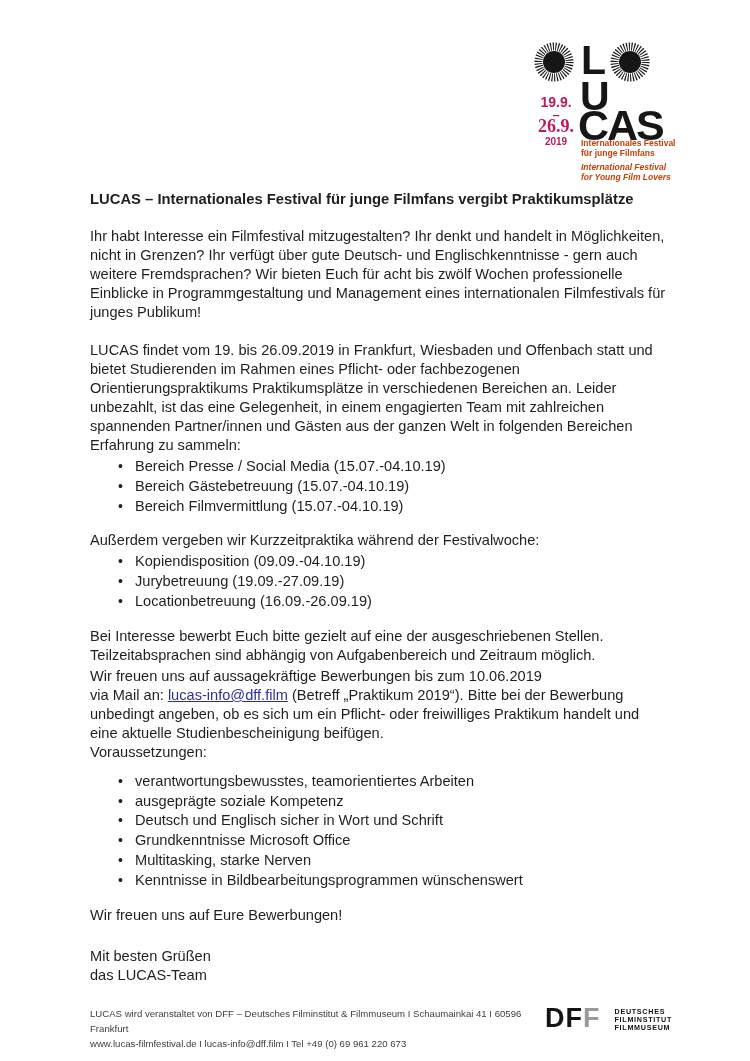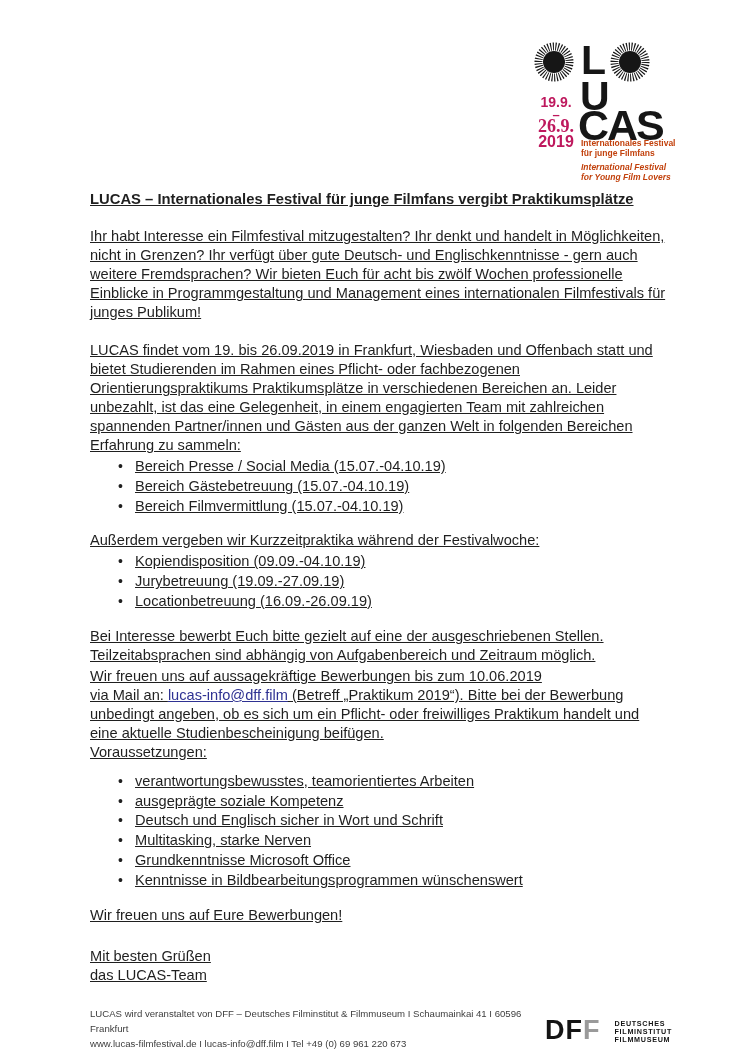--- a/index.html
+++ b/index.html
@@ -28,34 +28,33 @@
     letter-spacing: -1px;
     color: #161616;
   }
   .letter-l  { left: 48px; top: 2px; }
   .letter-u  { left: 47px; top: 38px; }
   .letter-cas{ left: 45px; top: 66px; font-size: 43px; letter-spacing: -2px; }
   .logo-dates { position: absolute; left: 4px; top: 57px; width: 38px; text-align: center; font-weight: bold; color: #be185d; }
   .logo-dates .d1 { font-size: 14px; line-height: 15px; }
   .logo-dates .dash { font-size: 13px; line-height: 9px; }
   .logo-dates .d2 { font-size: 18px; line-height: 15px; font-family: Liberation Serif, serif; }
-  .logo-dates .year { font-size: 16px; line-height: 14px; margin-top: 1px; }
+  .logo-dates .year { font-size: 10px; line-height: 14px; margin-top: 1px; }
   .logo-sub { position: absolute; left: 48px; top: 100px; color: #c2410c; }
   .logo-sub .de { font-weight: bold; font-size: 8.5px; line-height: 10px; }
   .logo-sub .en { font-weight: bold; font-style: italic; font-size: 8.5px; line-height: 10px; margin-top: 4px; }
 
   
   .content {
     position: absolute;
     left: 90px;
     top: 190px;
     width: 580px;
     font-size: 14.6px;
     line-height: 19px;
-    text-decoration: underline;
   }
   .doc-title { font-size: 14.8px; font-weight: 600; margin-bottom: 18px; }
   .para { margin-bottom: 15px; }
   .para.tight { margin-bottom: 2px; }
   .para.wide { margin-bottom: 19px; }
   ul.blist { list-style: none; margin: 0 0 15px 0; padding-left: 45px; }
   ul.blist li { position: relative; line-height: 19.8px; }
   ul.blist li::before {
     content: "\2022";
     position: absolute;
@@ -72,21 +71,21 @@
   
   .footer-text {
     position: absolute;
     left: 90px;
     top: 1006px;
     width: 440px;
     font-size: 9.6px;
     line-height: 15px;
     color: #3d3d3d;
   }
-  .dff-logo { position: absolute; left: 545px; top: 1005px; display: flex; align-items: flex-start; margin-top: 12px; }
+  .dff-logo { position: absolute; left: 545px; top: 1005px; display: flex; align-items: flex-start; }
   .dff-letters { font-weight: bold; font-size: 27px; line-height: 27px; letter-spacing: 1px; color: #141414; }
   .dff-letters .f2 { color: #9a9a9a; }
   .dff-name { margin-left: 14px; margin-top: 3px; font-size: 7.2px; line-height: 8px; font-weight: bold; letter-spacing: 0.7px; color: #141414; }
 </style>
 </head>
 <body>
 
 <div class="page">
 
   <div class="logo">
@@ -150,22 +149,22 @@
       </p>
       <div>Wir freuen uns auf aussagekräftige Bewerbungen bis zum 10.06.2019</div>
       <div><span>via Mail an: </span><a href="#" class="email-link">lucas-info@dff.film</a><span> (Betreff „Praktikum 2019“). Bitte bei der Bewerbung unbedingt angeben, ob es sich um ein Pflicht- oder freiwilliges Praktikum handelt und eine aktuelle Studienbescheinigung beifügen.</span></div>
       <div class="req-label">Voraussetzungen:</div>
     <p></p>
 
     <ul class="blist">
         <li>verantwortungsbewusstes, teamorientiertes Arbeiten</li>
         <li>ausgeprägte soziale Kompetenz</li>
         <li>Deutsch und Englisch sicher in Wort und Schrift</li>
+        <li>Grundkenntnisse Microsoft Office</li>
         <li>Multitasking, starke Nerven</li>
-        <li>Grundkenntnisse Microsoft Office</li>
         <li>Kenntnisse in Bildbearbeitungsprogrammen wünschenswert</li>
       </ul>
 
     <p class="closing">Wir freuen uns auf Eure Bewerbungen!</p>
 
     <div class="signoff">
       <div>Mit besten Grüßen</div>
       <div>das LUCAS-Team</div>
     </div>
   </div>

